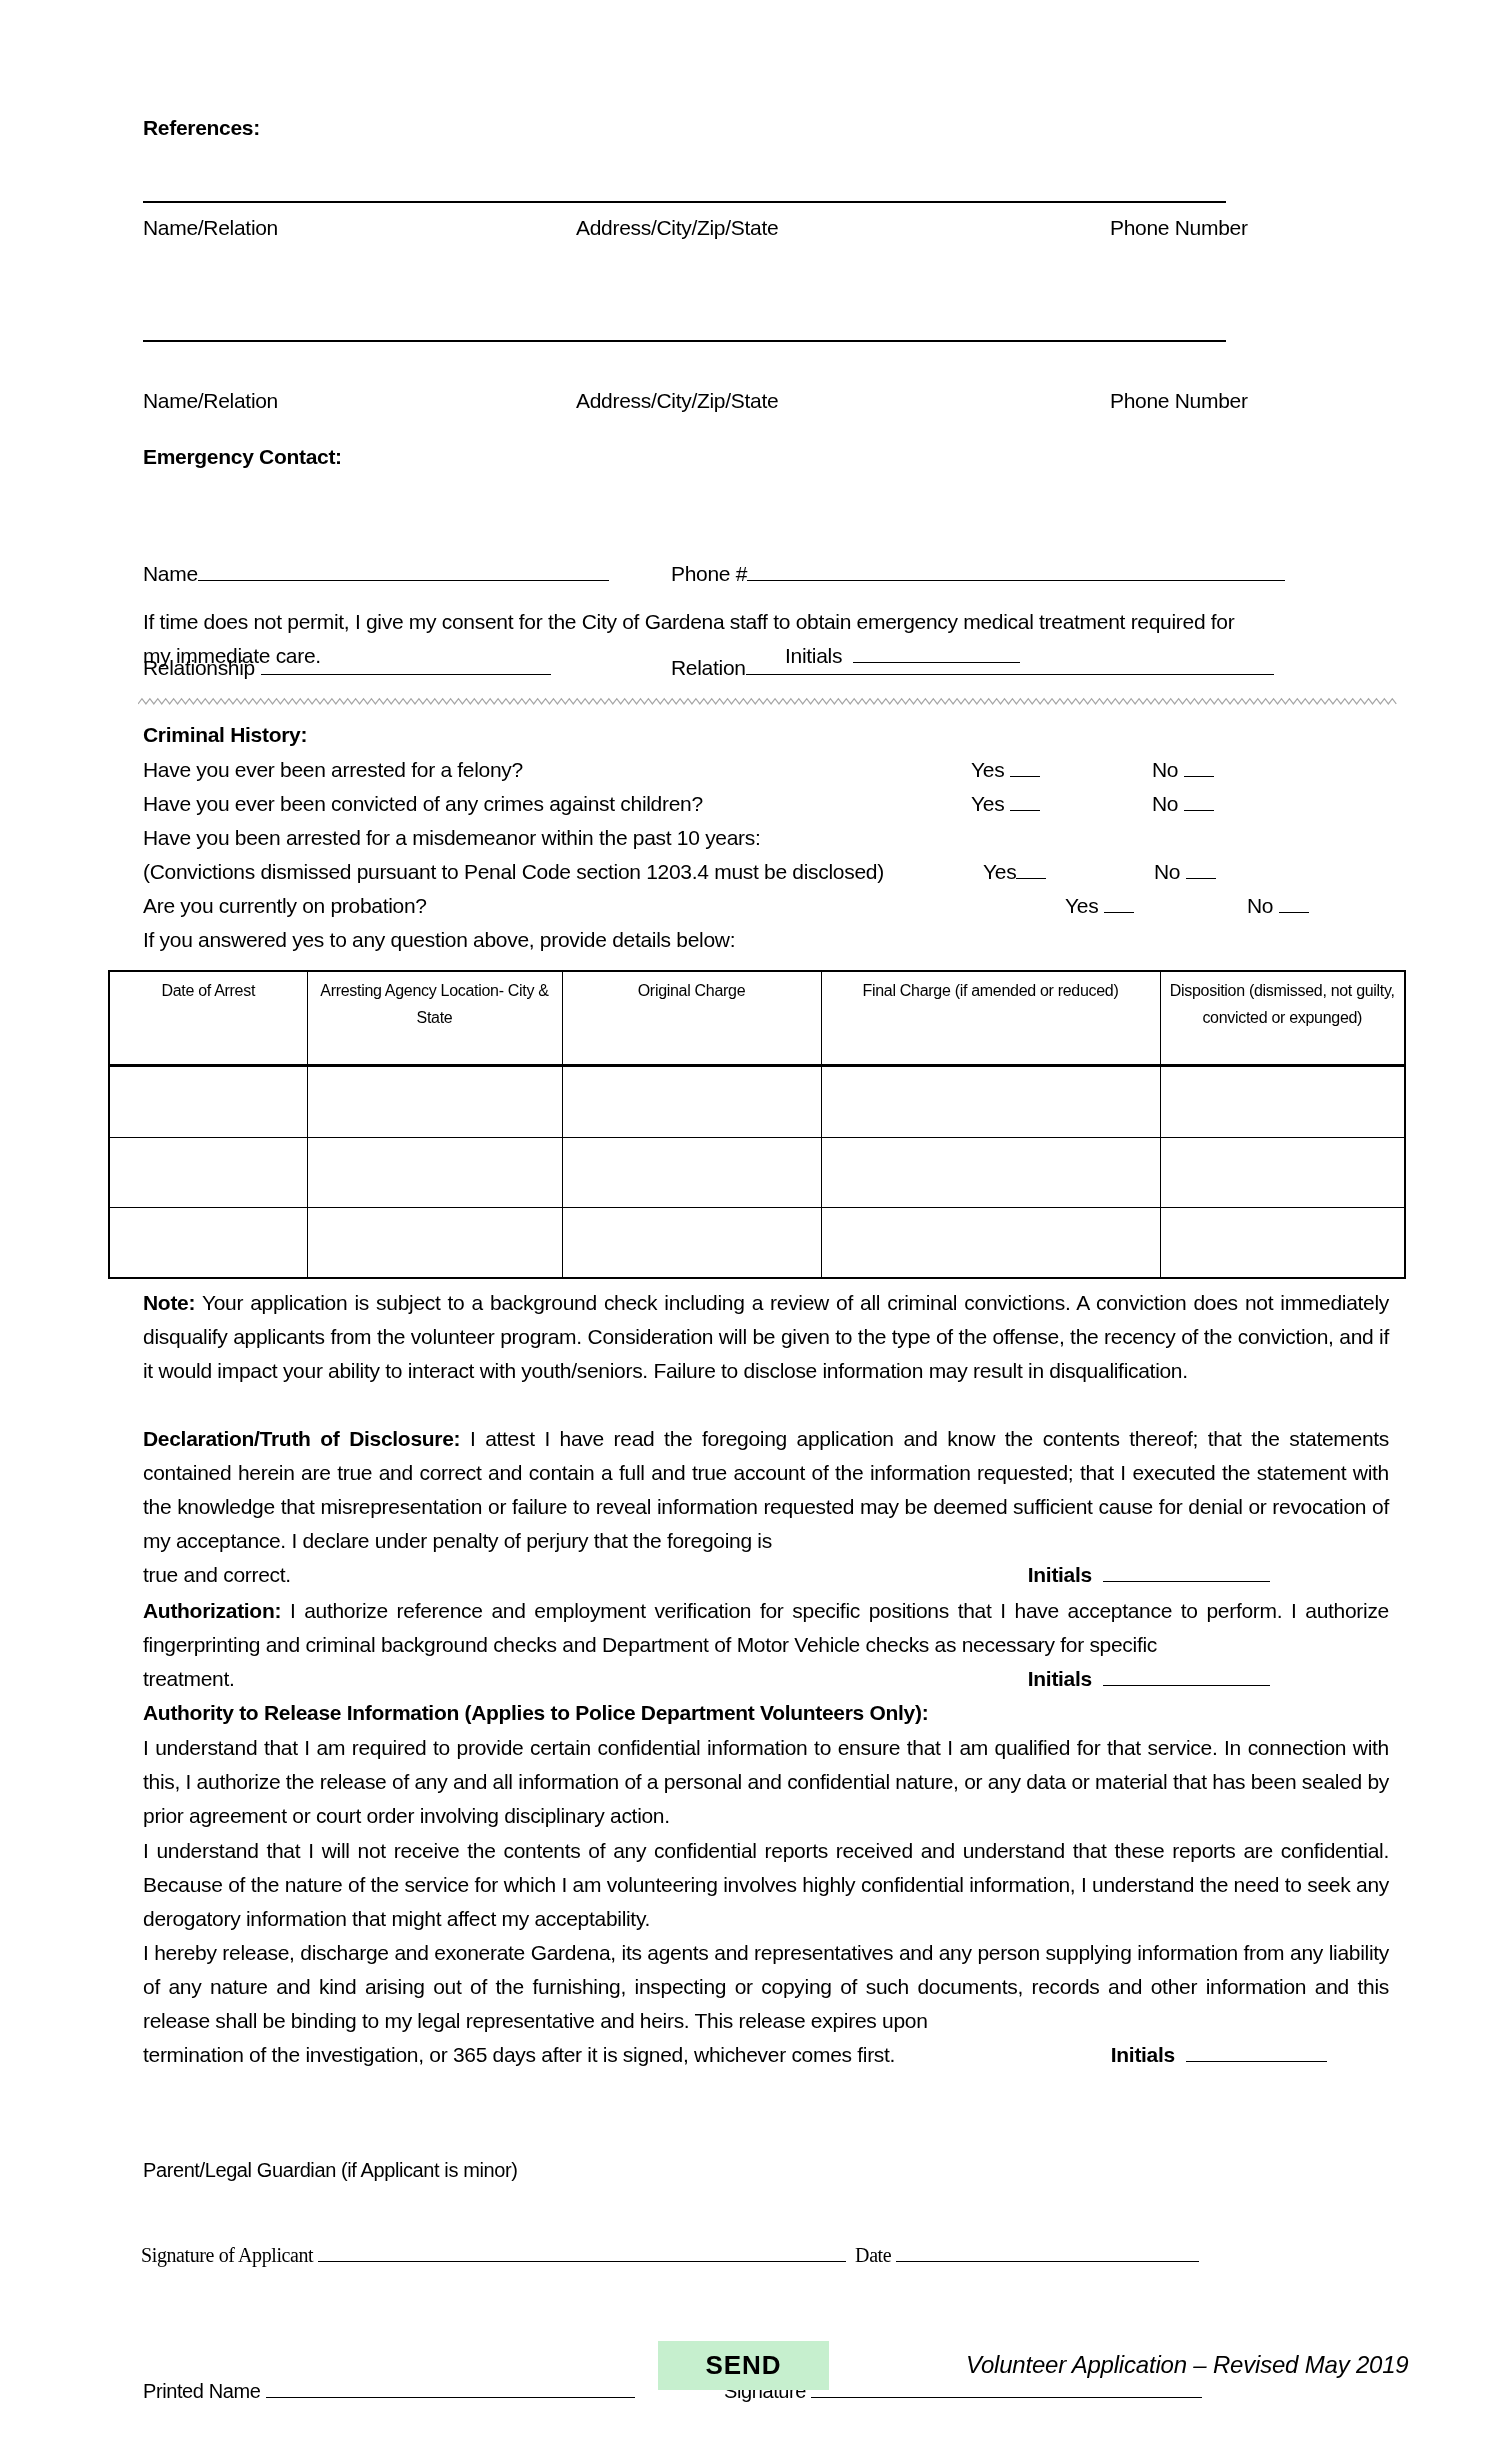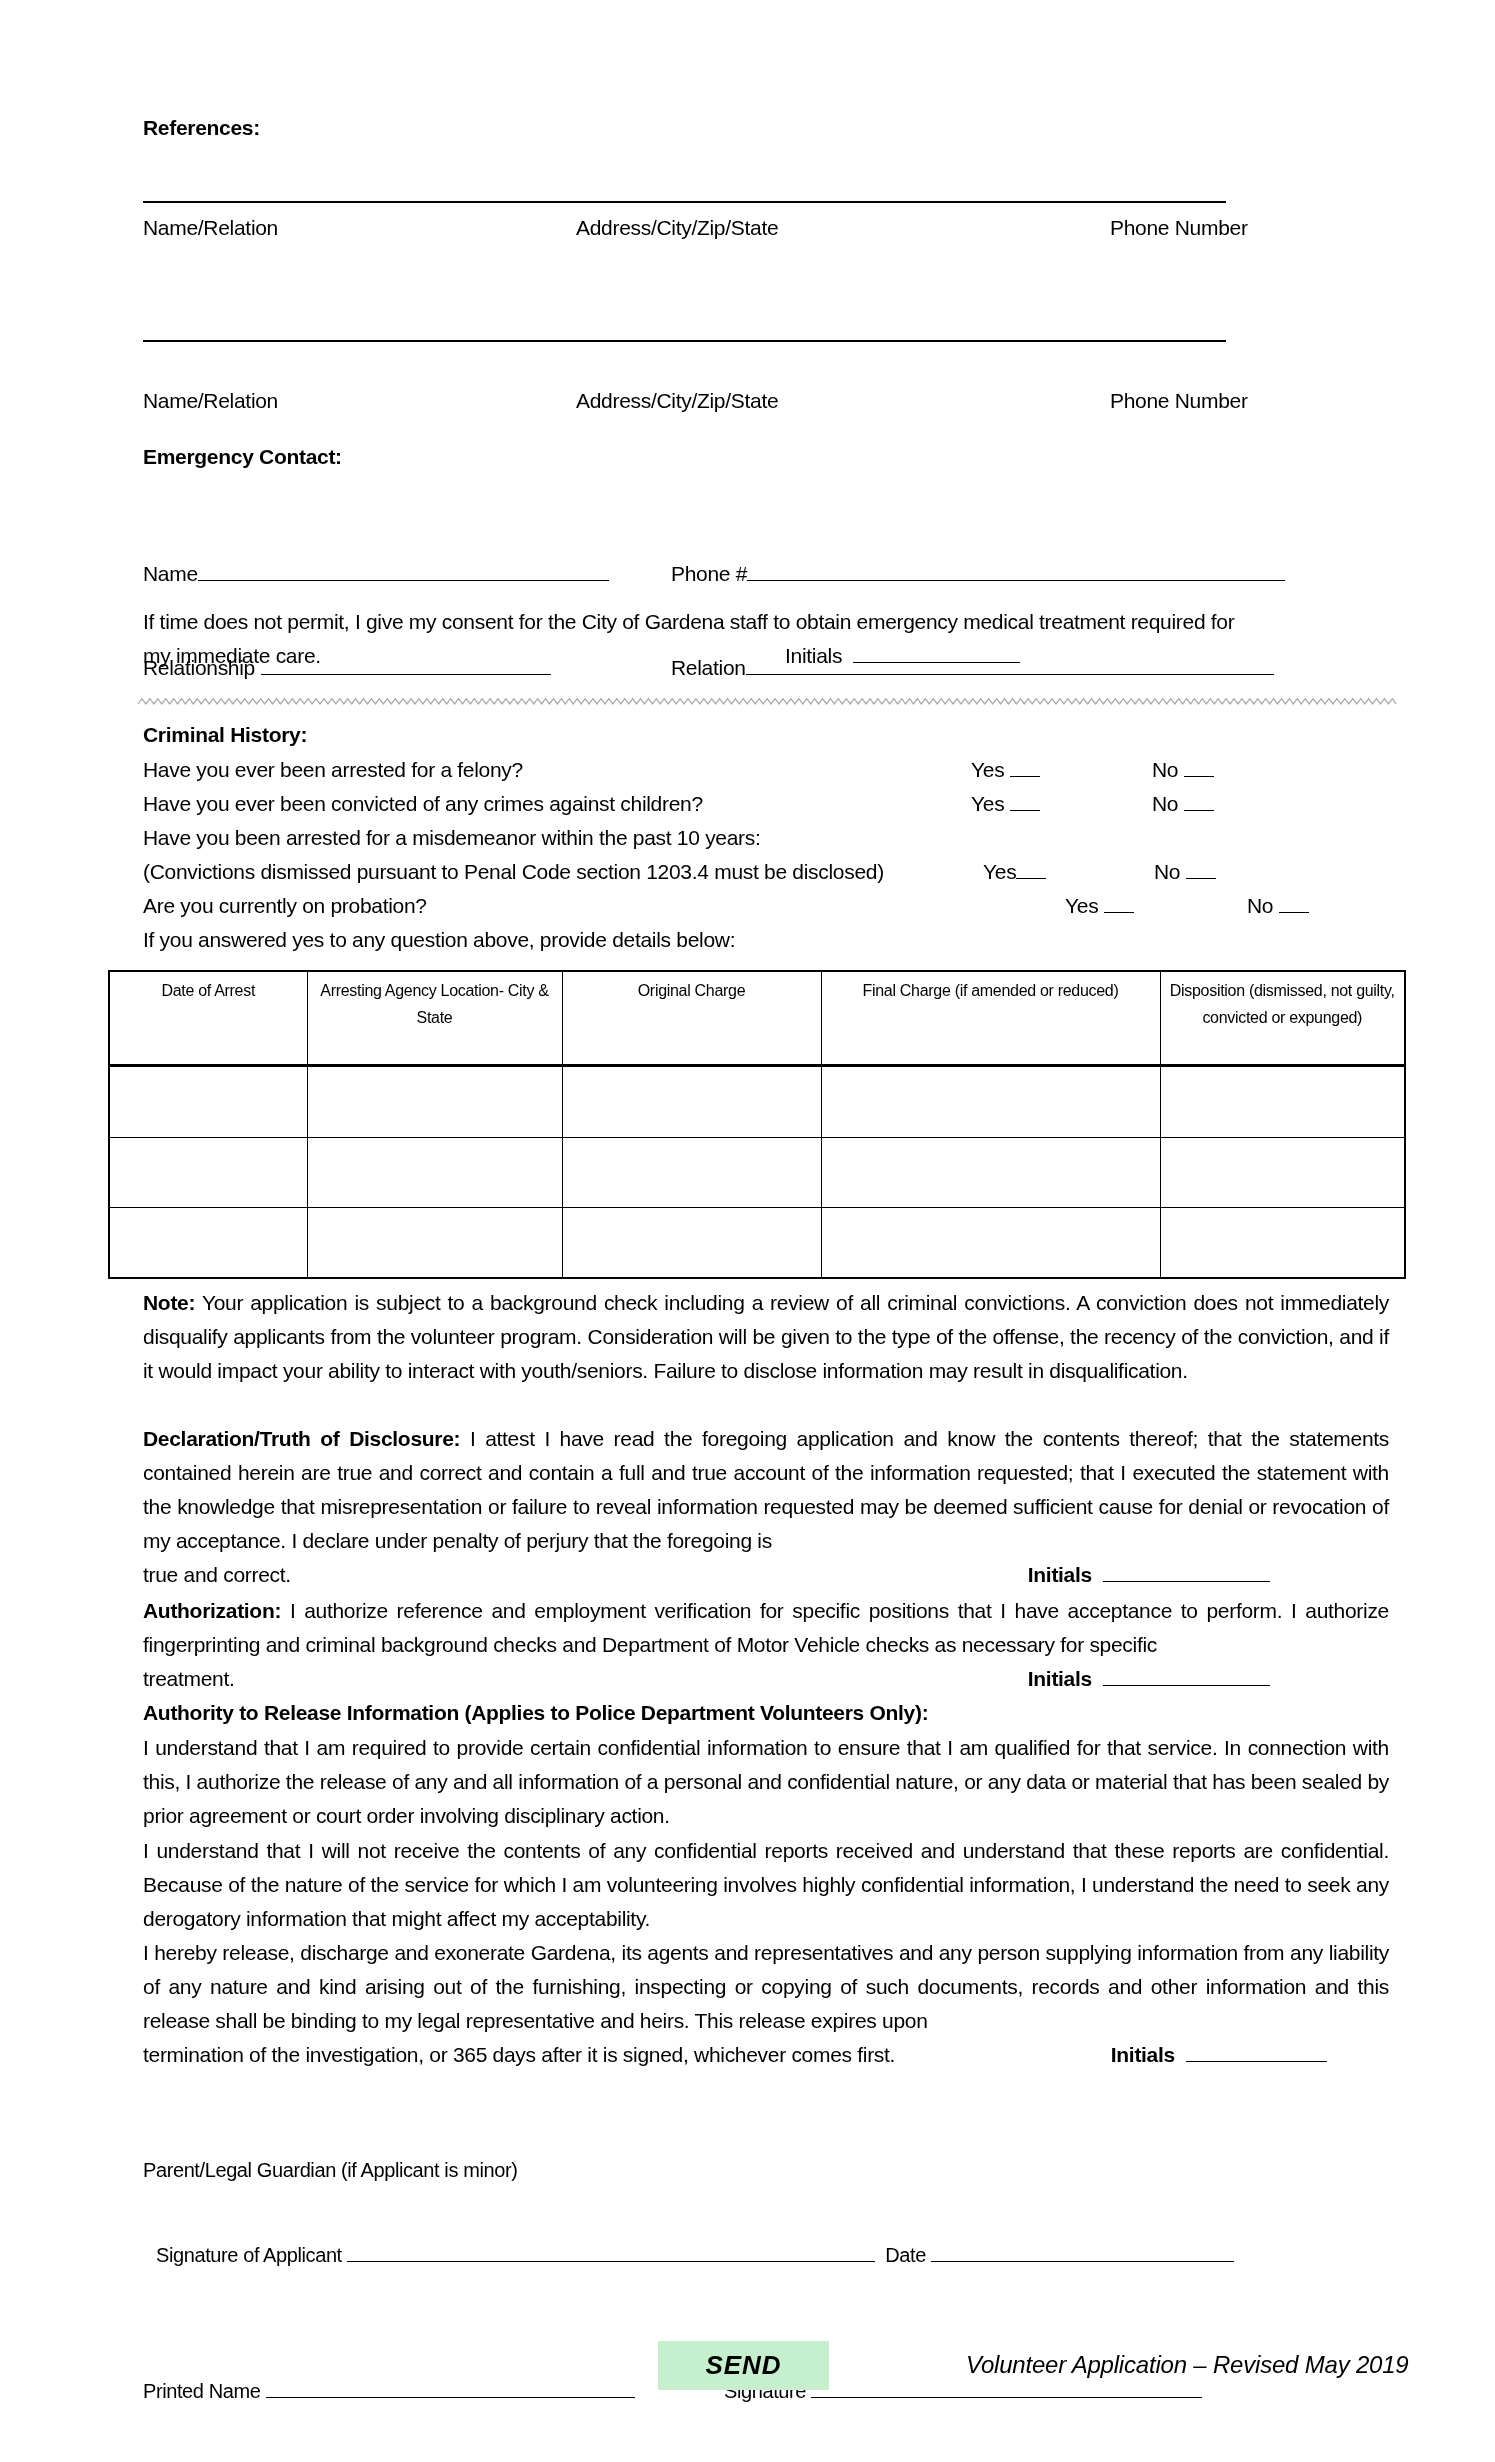--- a/index.html
+++ b/index.html
@@ -25,21 +25,21 @@
           font-size:16px;line-height:27px;letter-spacing:-0.3px;}
   .ctable th,.ctable td{border:1.8px solid #000;padding:5.3px 7px 0 7px;vertical-align:top;}
   .ctable{border:2.6px solid #000;}
   .ctable th{font-weight:normal;text-align:center;border-bottom:3.5px solid #000;height:87px;}
   .ctable td{height:64px;}
   .sig{font-size:20px;letter-spacing:-0.4px;}
   .send-btn{
     position:absolute;left:658px;top:2341px;width:171px;height:49px;
     background:#c6efce;border:none;font-family:"Liberation Sans",sans-serif;
     font-weight:bold;font-size:26px;letter-spacing:0.9px;color:#000;
-    display:flex;align-items:center;justify-content:center;cursor:pointer;font-style:italic;
+    display:flex;align-items:center;justify-content:center;cursor:pointer;
   }
   .footer-note{font-style:italic;font-size:24px;letter-spacing:-0.2px;white-space:nowrap;}
   .zz{position:absolute;left:138px;top:696px;}
 </style>
 </head>
 <body>
 
 <div class="page">
 
   <div class="abs bold" style="left:143px;top:111px;">References:</div>
@@ -184,21 +184,21 @@
   <div class="para" style="top:1834px;">I understand that I will not receive the contents of any confidential reports received and understand that these reports are confidential. Because of the nature of the service for which I am volunteering involves highly confidential information, I understand the need to seek any derogatory information that might affect my acceptability.</div>
 
   <div class="para" style="top:1936px;">
     <span>I hereby release, discharge and exonerate Gardena, its agents and representatives and any person supplying information from any liability of any nature and kind arising out of the furnishing, inspecting or copying of such documents, records and other information and this release shall be binding to my legal representative and heirs. This release expires upon</span>
     <div class="lastline">
       <span>termination of the investigation, or 365 days after it is signed, whichever comes first.</span>
       <span class="initgrp" style="margin-right:62px;"><span class="bold">Initials</span>&nbsp;&nbsp;<span class="bl" style="width:141px;"></span></span>
     </div>
   </div>
 
-  <div class="abs row sig" style="left:156px;top:2102px;width:1246px;">
+  <div class="abs row sig" style="left:141px;top:2102px;width:1246px;font-family:Liberation Serif, serif;">
     <span>Signature of Applicant</span>&nbsp;<span class="bl" style="width:528px;"></span>&nbsp;
     <span>Date</span>&nbsp;<span class="bl" style="width:303px;"></span>
   </div>
 
   <div class="abs sig" style="left:143px;top:2153px;">Parent/Legal Guardian (if Applicant is minor)</div>
 
   <div class="abs row sig" style="left:143px;top:2204px;width:1246px;">
     <span>Printed Name</span>&nbsp;<span class="bl" style="width:369px;"></span>
     <span style="display:inline-block;width:79px;"></span>
     <span>Signature</span>&nbsp;<span class="bl" style="width:391px;"></span>

